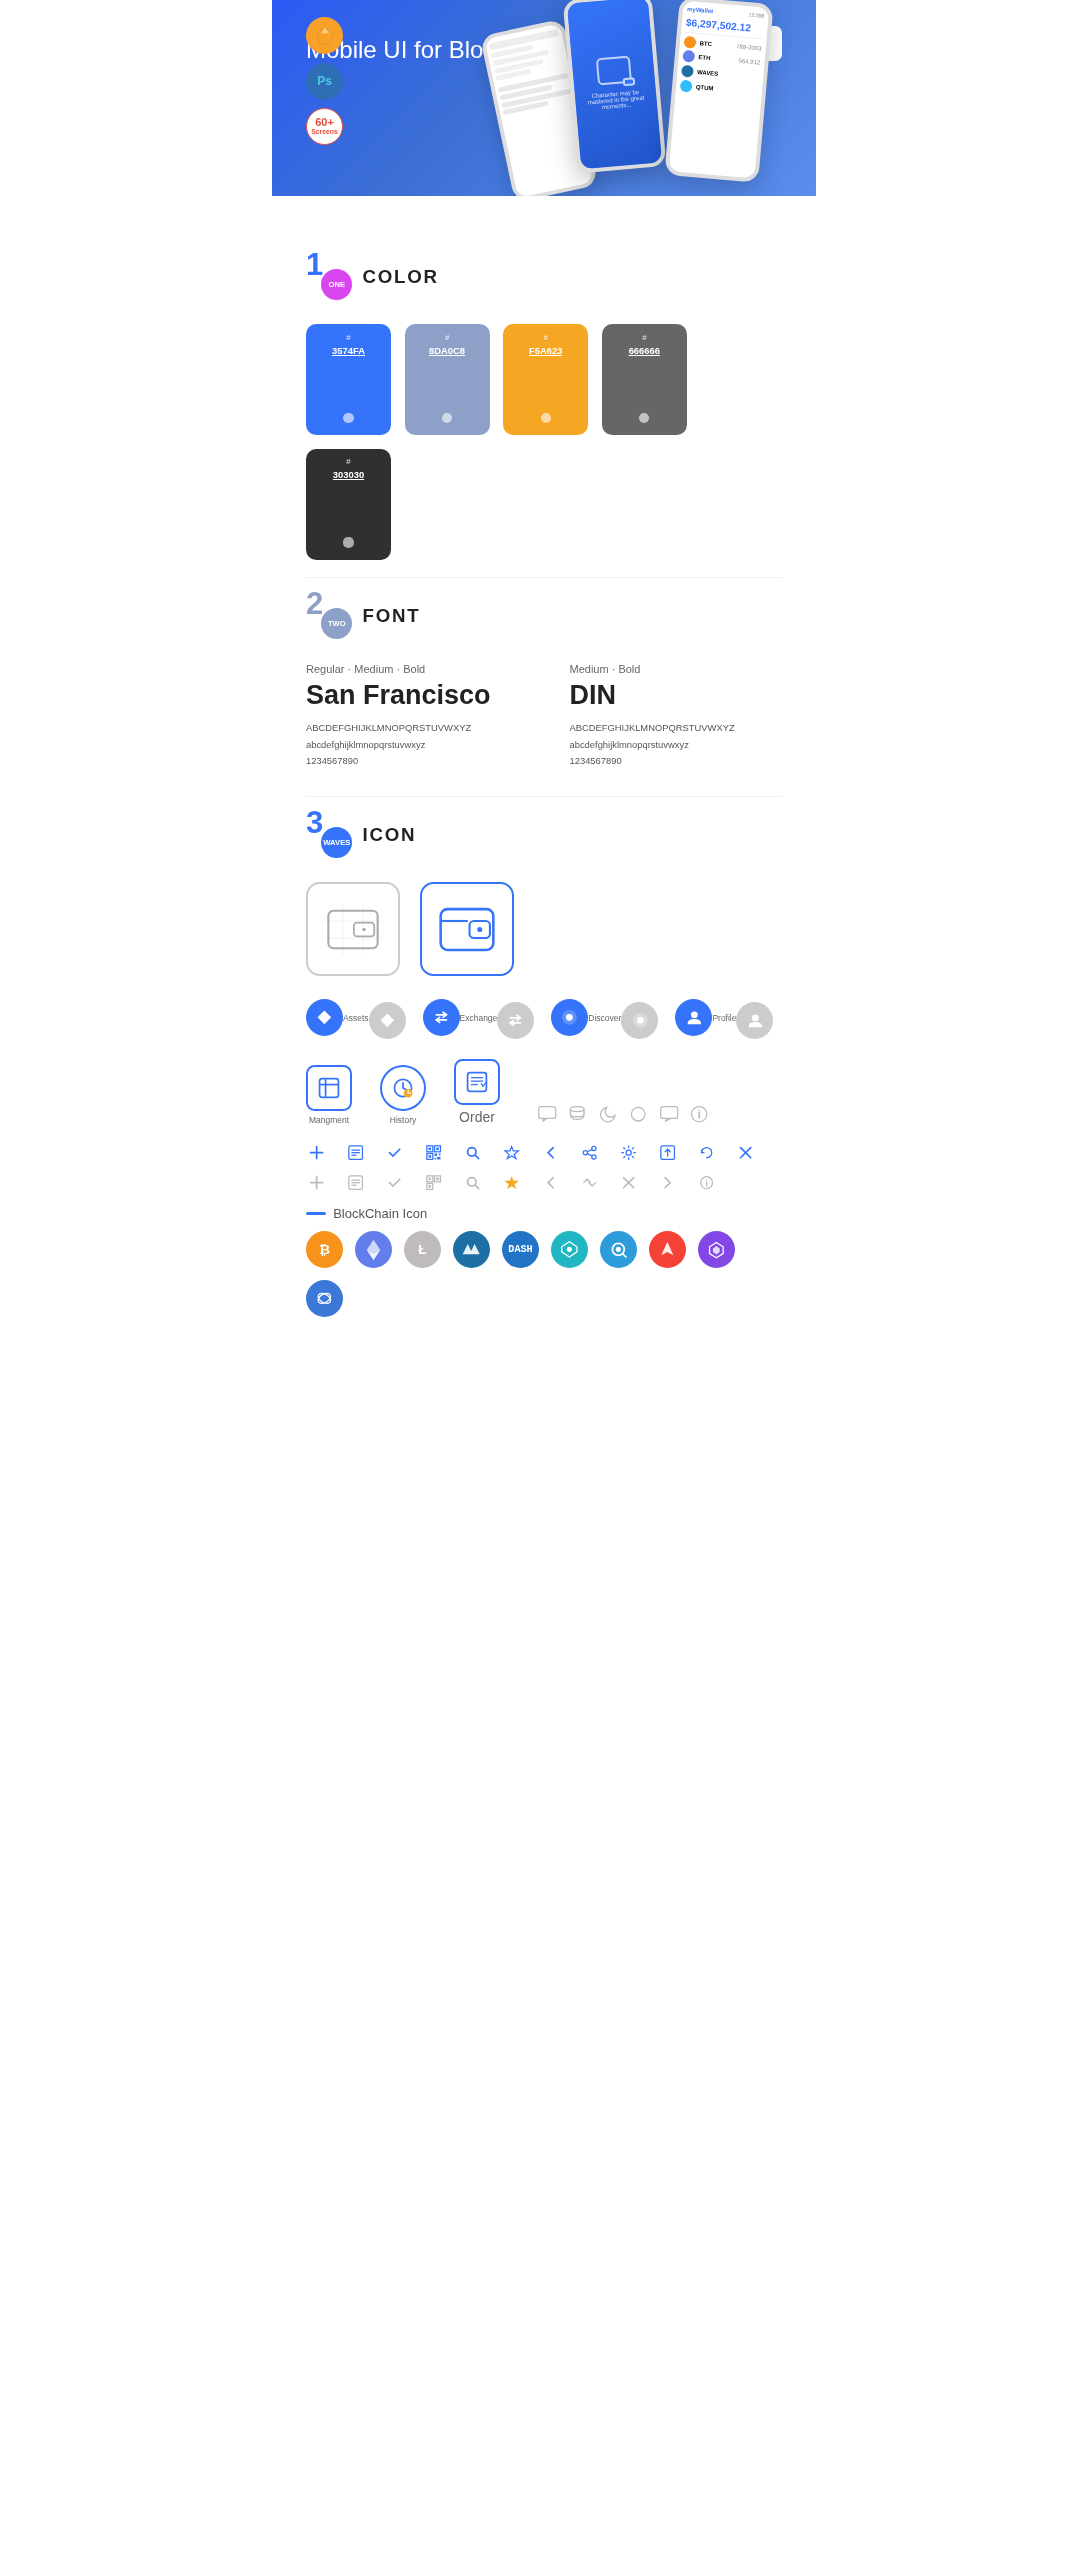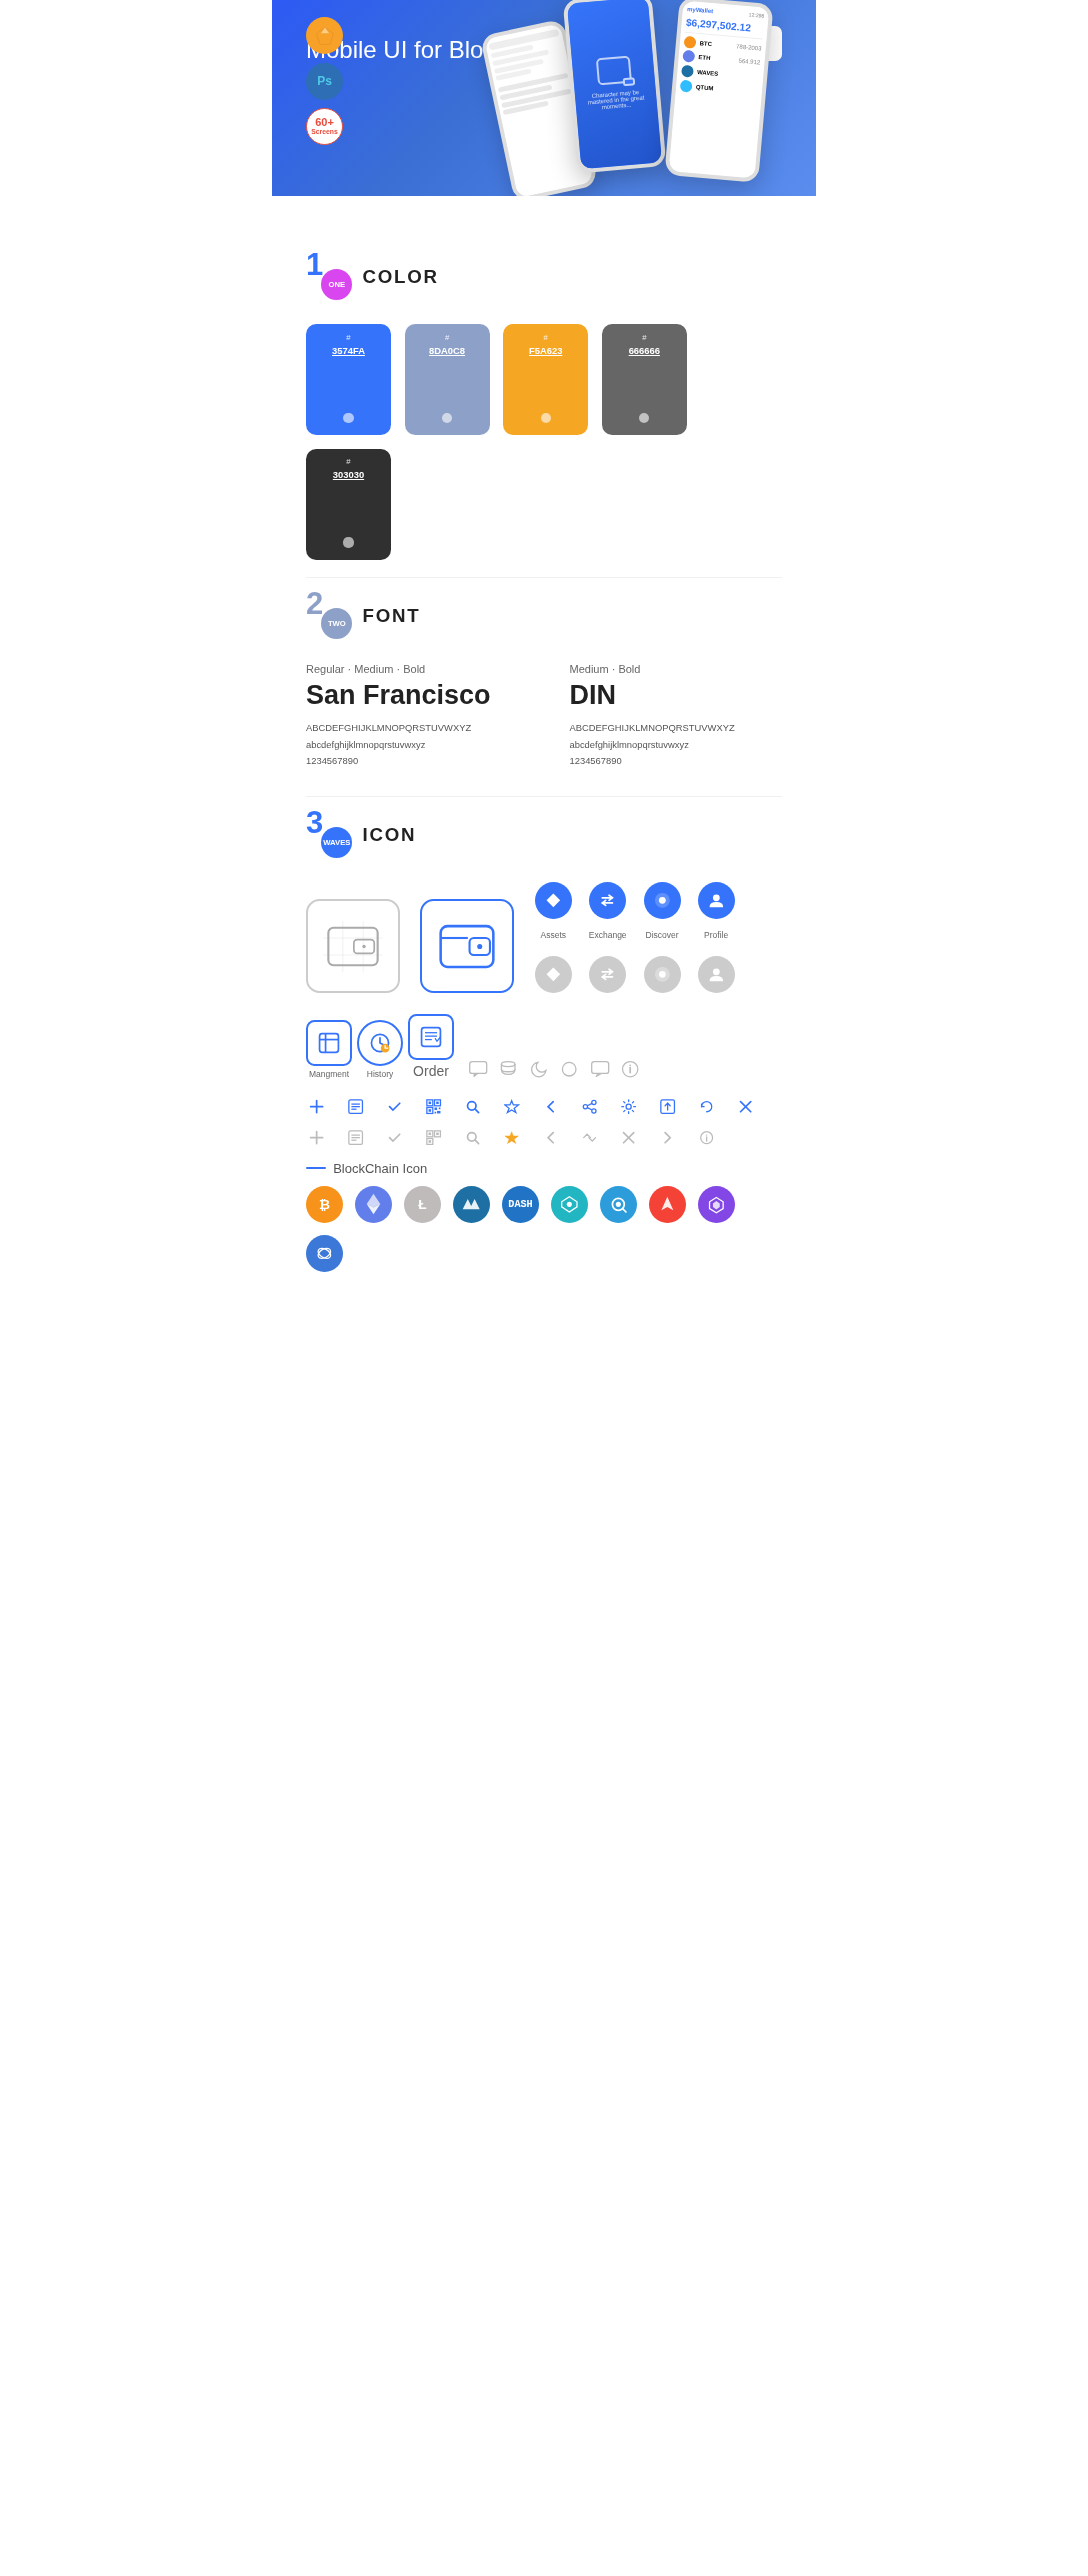--- a/index.html
+++ b/index.html
@@ -102,27 +102,27 @@
     }
     .icon-large-blue {
       width: 94px;
       height: 94px;
       border: 2.6px solid #3574FA;
       border-radius: 13.6px;
       display: flex;
       align-items: center;
       justify-content: center;
     }
-    .icon-item { display: flex; flex-direction: column; align-items: center; gap: 11px; }
+    .icon-item { display: flex; flex-direction: row; align-items: center; gap: 0; }
     .icon-item span { font-size: 8.5px; color: #666; }
     .icon-circle-blue { width: 37px; height: 37px; border-radius: 50%; background: #3574FA; display: flex; align-items: center; justify-content: center; }
     .icon-circle-gray { width: 37px; height: 37px; border-radius: 50%; background: #ccc; display: flex; align-items: center; justify-content: center; }
 
     
-    .icons-secondary { display: flex; gap: 5px; margin-bottom: 17px; align-items: flex-end; flex-wrap: wrap; }
+    .icons-secondary { display: flex; gap: 28px; margin-bottom: 17px; align-items: flex-end; flex-wrap: wrap; }
     .icon-box-blue { width: 46px; height: 46px; border: 2.1px solid #3574FA; border-radius: 8.5px; display: flex; align-items: center; justify-content: center; }
     .icon-item-label { display: flex; flex-direction: column; align-items: center; gap: 3.4px; }
     .icon-item-label span { font-size: 8.5px; color: #666; }
 
     
     .small-icons-row { display: flex; gap: 17px; flex-wrap: wrap; margin-bottom: 8.5px; align-items: center; }
     .small-icon { width: 22px; height: 22px; display: flex; align-items: center; justify-content: center; color: #3574FA; font-size: 13.6px; }
     .small-icon-gray { width: 22px; height: 22px; display: flex; align-items: center; justify-content: center; color: #bbb; font-size: 13.6px; }
 
     .blockchain-label-row { display: flex; align-items: center; gap: 6.8px; margin: 12px 0 10.2px; }

